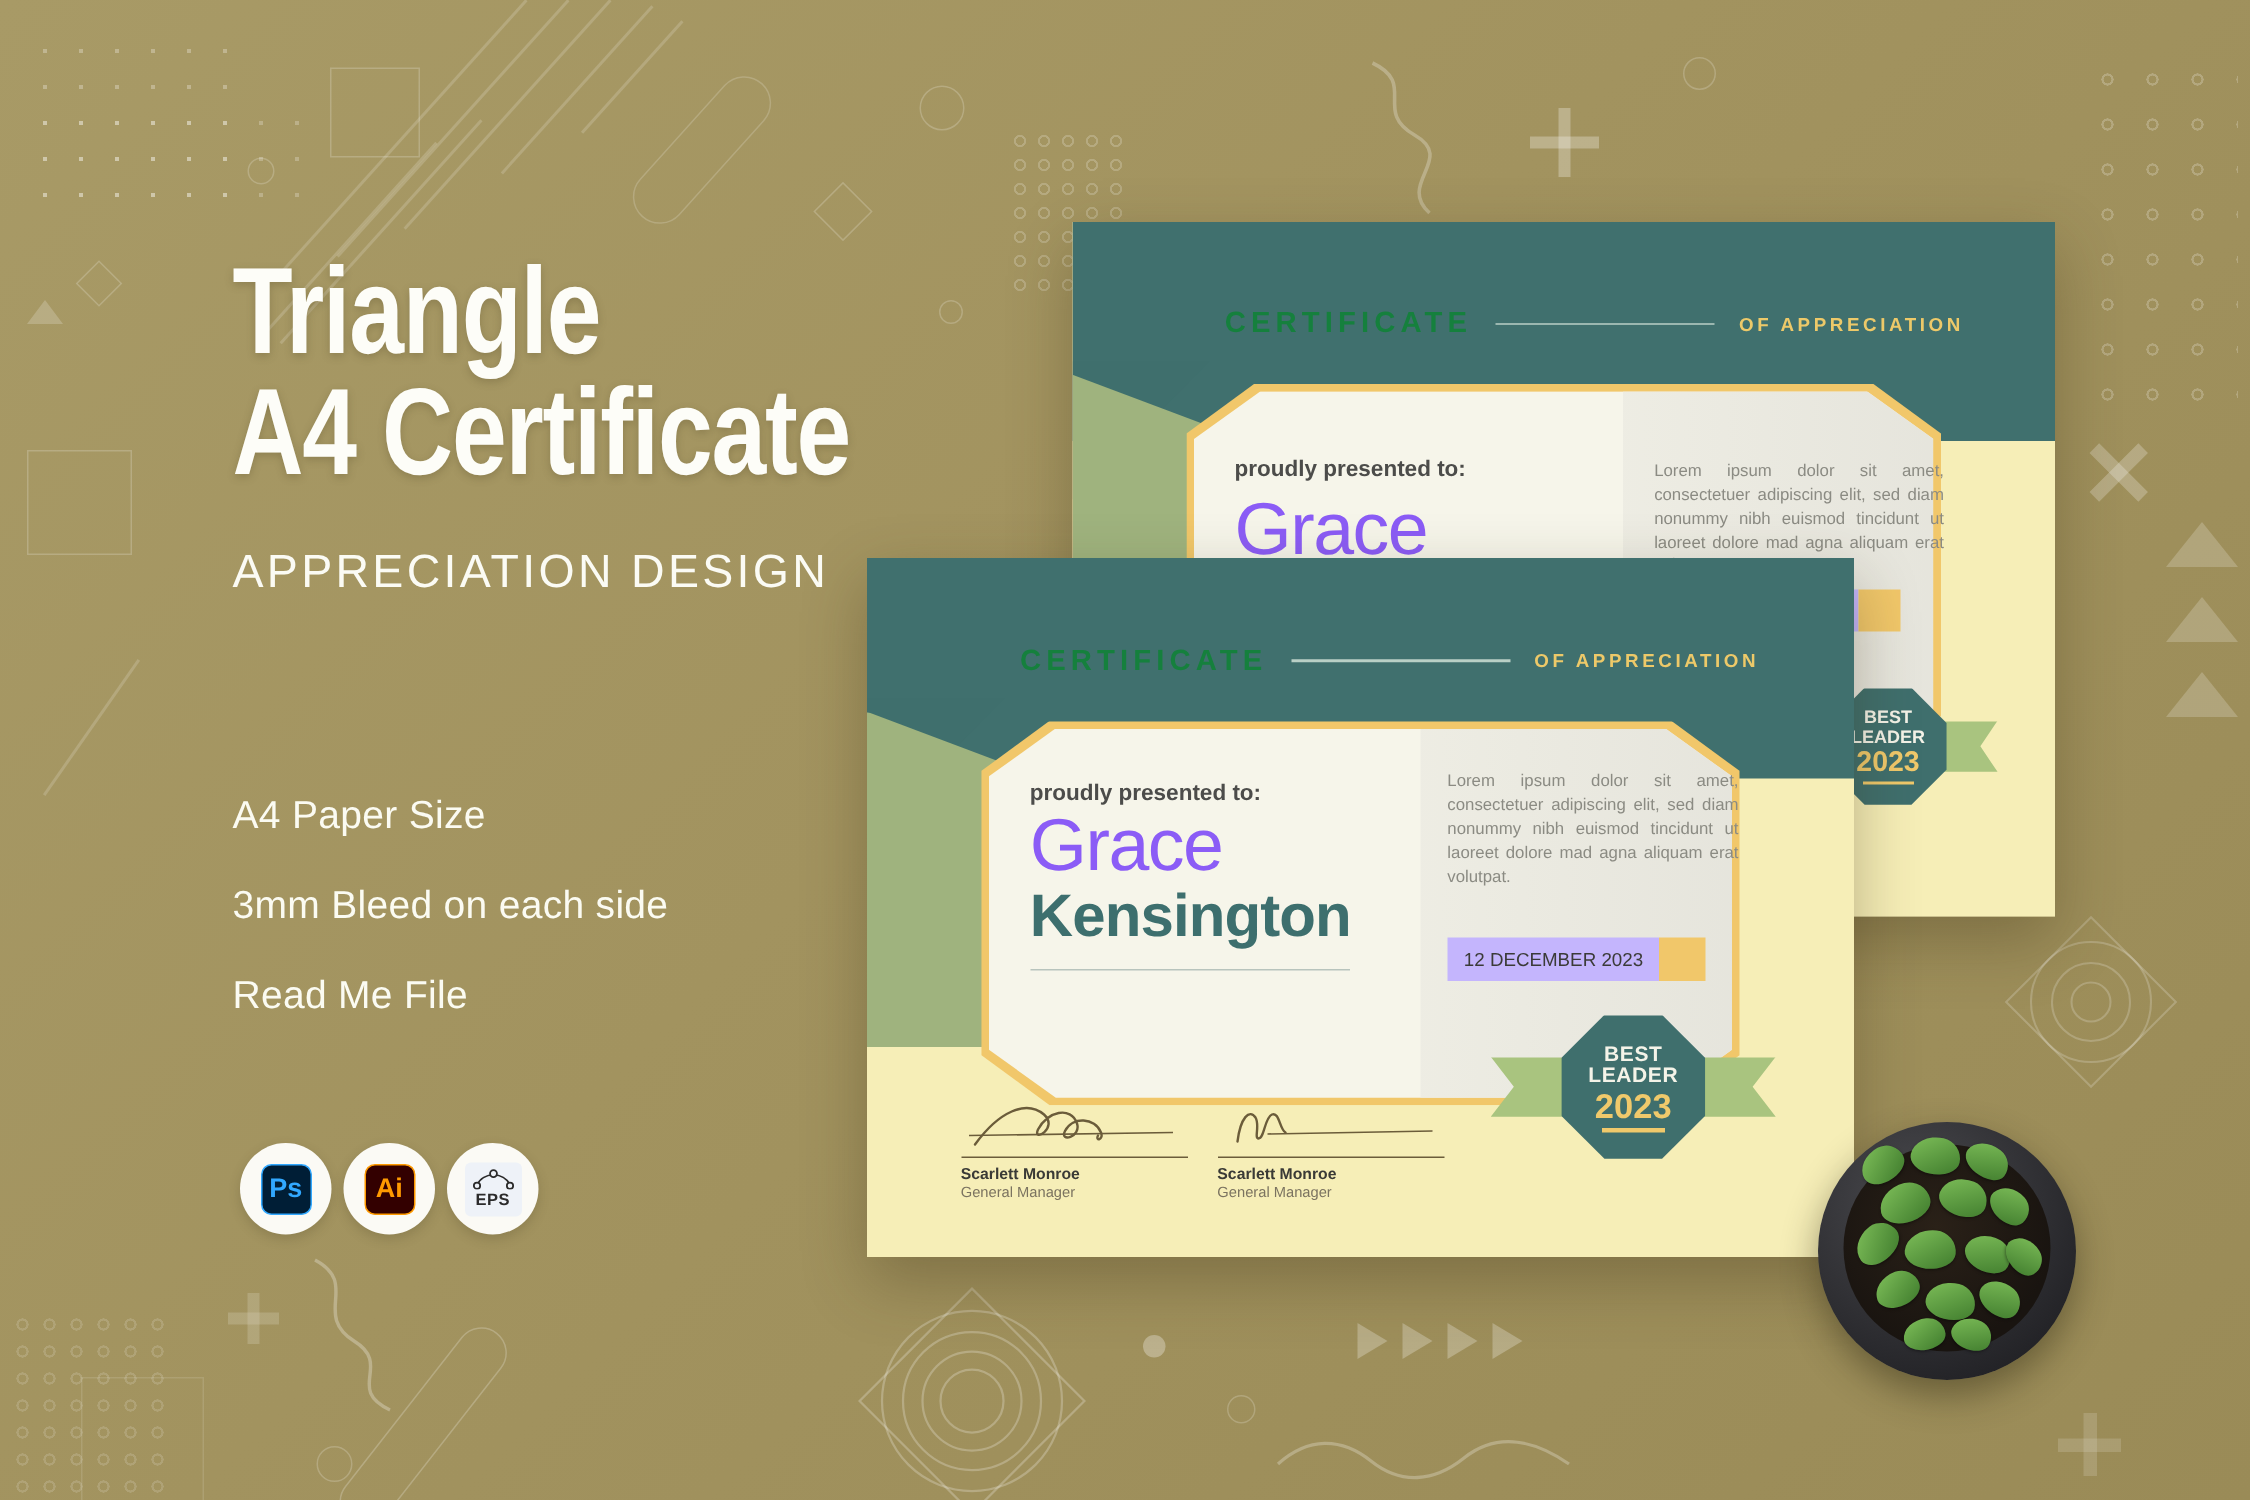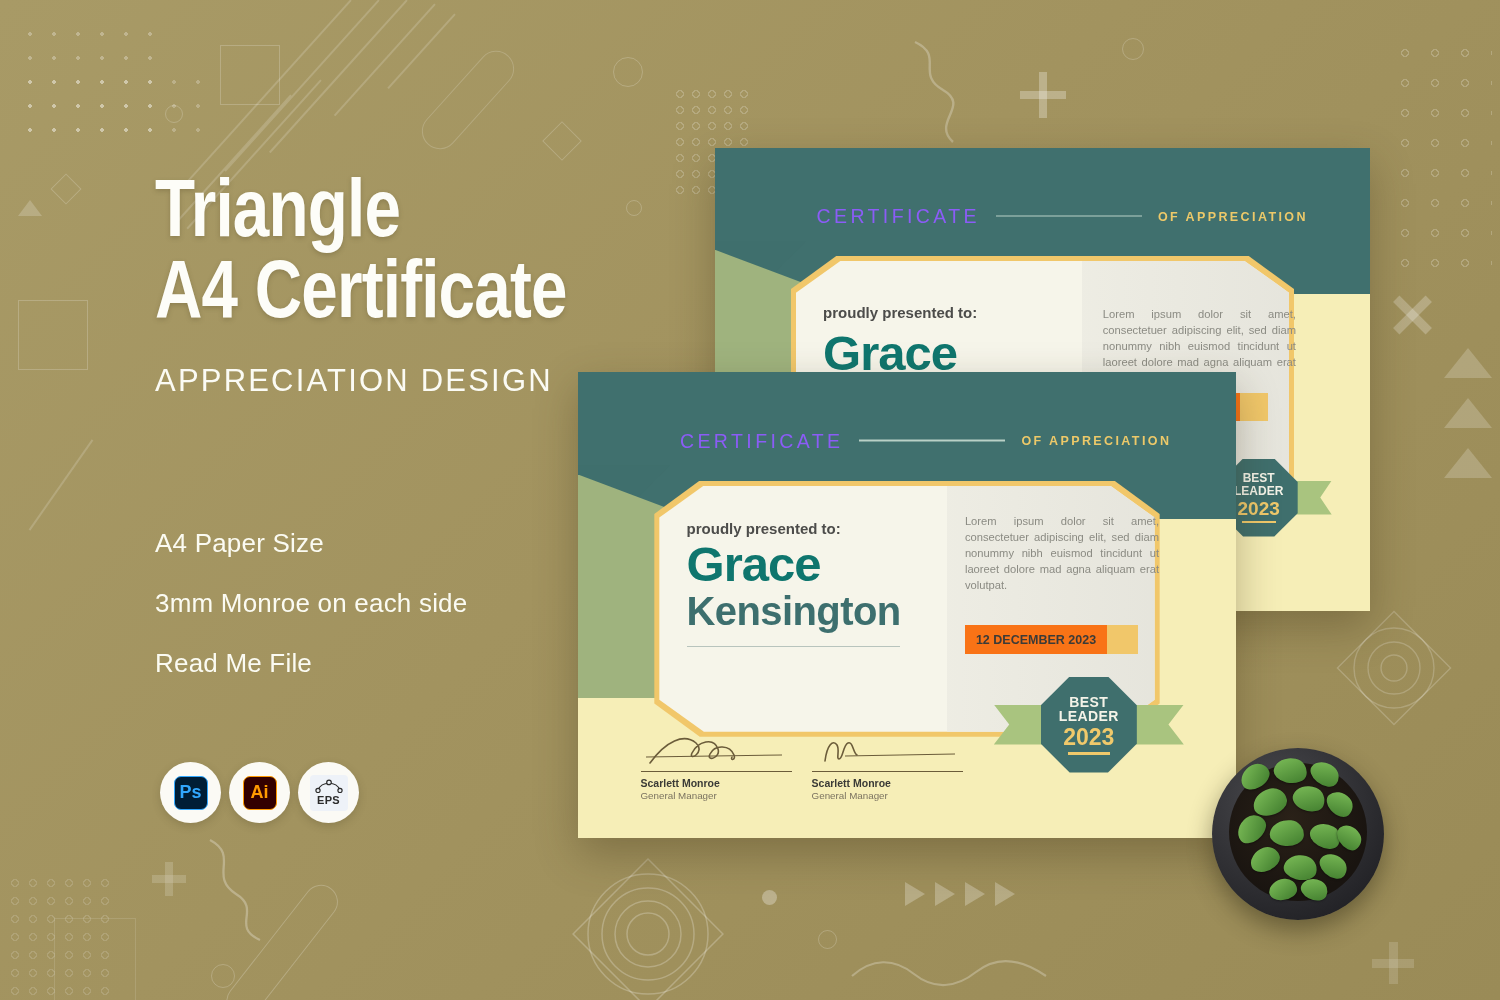--- a/index.html
+++ b/index.html
@@ -91,21 +91,21 @@
   .cert-head{
     position:absolute; left:0; top:0; width:100%; height:31.5%;
     background:#40706e;
   }
   .cert-head-row{
     position:absolute; left:0; right:0; top:50%;
     transform:translateY(-50%);
     display:flex; align-items:center; padding:0 0 0 15.5%;
   }
   .ttl{
-    color:#8b5cf6; letter-spacing:3.4px; font-weight:normal;
+    color:#15803d; letter-spacing:3.4px; font-weight:bold;
   }
   .rule{ height:1.3px; background:#cfe0d6; opacity:.85; margin:0 16px; flex:0 0 auto; }
   .sub{ color:#edc969; letter-spacing:2.4px; font-weight:bold; }
 
   
   .wedge-green{
     position:absolute; left:0; top:22%; width:21%; height:62%;
     background:#9fb37e;
     clip-path:polygon(0% 0%, 100% 18%, 100% 100%, 0% 100%);
   }
@@ -131,28 +131,28 @@
     background:#f6f5ea;
     clip-path:polygon(9% 0,91% 0,100% 13%,100% 87%,91% 100%,9% 100%,0 87%,0 13%);
   }
   .panel-right-shade{
     position:absolute; right:0; top:0; width:42%; height:100%;
     background:linear-gradient(90deg,#ecebe2 0%,#e3e2da 100%);
     opacity:.85;
   }
 
   .lead{ color:#4c4c4a; }
-  .name1{ color:#0f766e; font-weight:bold; letter-spacing:-1px; }
+  .name1{ color:#8b5cf6; font-weight:normal; letter-spacing:-1px; }
   .name2{ color:#3d6f6e; font-weight:bold; letter-spacing:-.6px; }
   .name-rule{ background:#b8c4bd; height:1.4px; }
   .body-text{ color:#8b8b83; text-align:justify; line-height:1.42; }
 
   .date-chip{ display:flex; align-items:stretch; }
   .date-chip .txt{
-    background:#f97316; color:#3b3b38; font-weight:bold;
+    background:#c4b5fd; color:#3b3b38; font-weight:normal;
     display:flex;align-items:center;
   }
   .date-chip .sqr{ background:#f1c76a; }
 
   
   .badge-wrap{ position:absolute; }
   .ribbon{
     position:absolute; top:50%; transform:translateY(-50%);
     background:#a9c47f;
   }
@@ -292,21 +292,21 @@
   </svg>
 
   <div id="left-panel">
     <div class="headline">Triangle</div>
     <div class="headline l2">A4 Certificate</div>
     <div class="subhead">APPRECIATION DESIGN</div>
   </div>
 
   <div id="features">
     <div class="feat">A4 Paper Size</div>
-    <div class="feat">3mm Monroe on each side</div>
+    <div class="feat">3mm Bleed on each side</div>
     <div class="feat">Read Me File</div>
   </div>
 
   <div id="apps">
     <div class="app-circle">
       <div class="app-sq ps">Ps</div>
     </div>
     <div class="app-circle">
       <div class="app-sq ai">Ai</div>
     </div>

